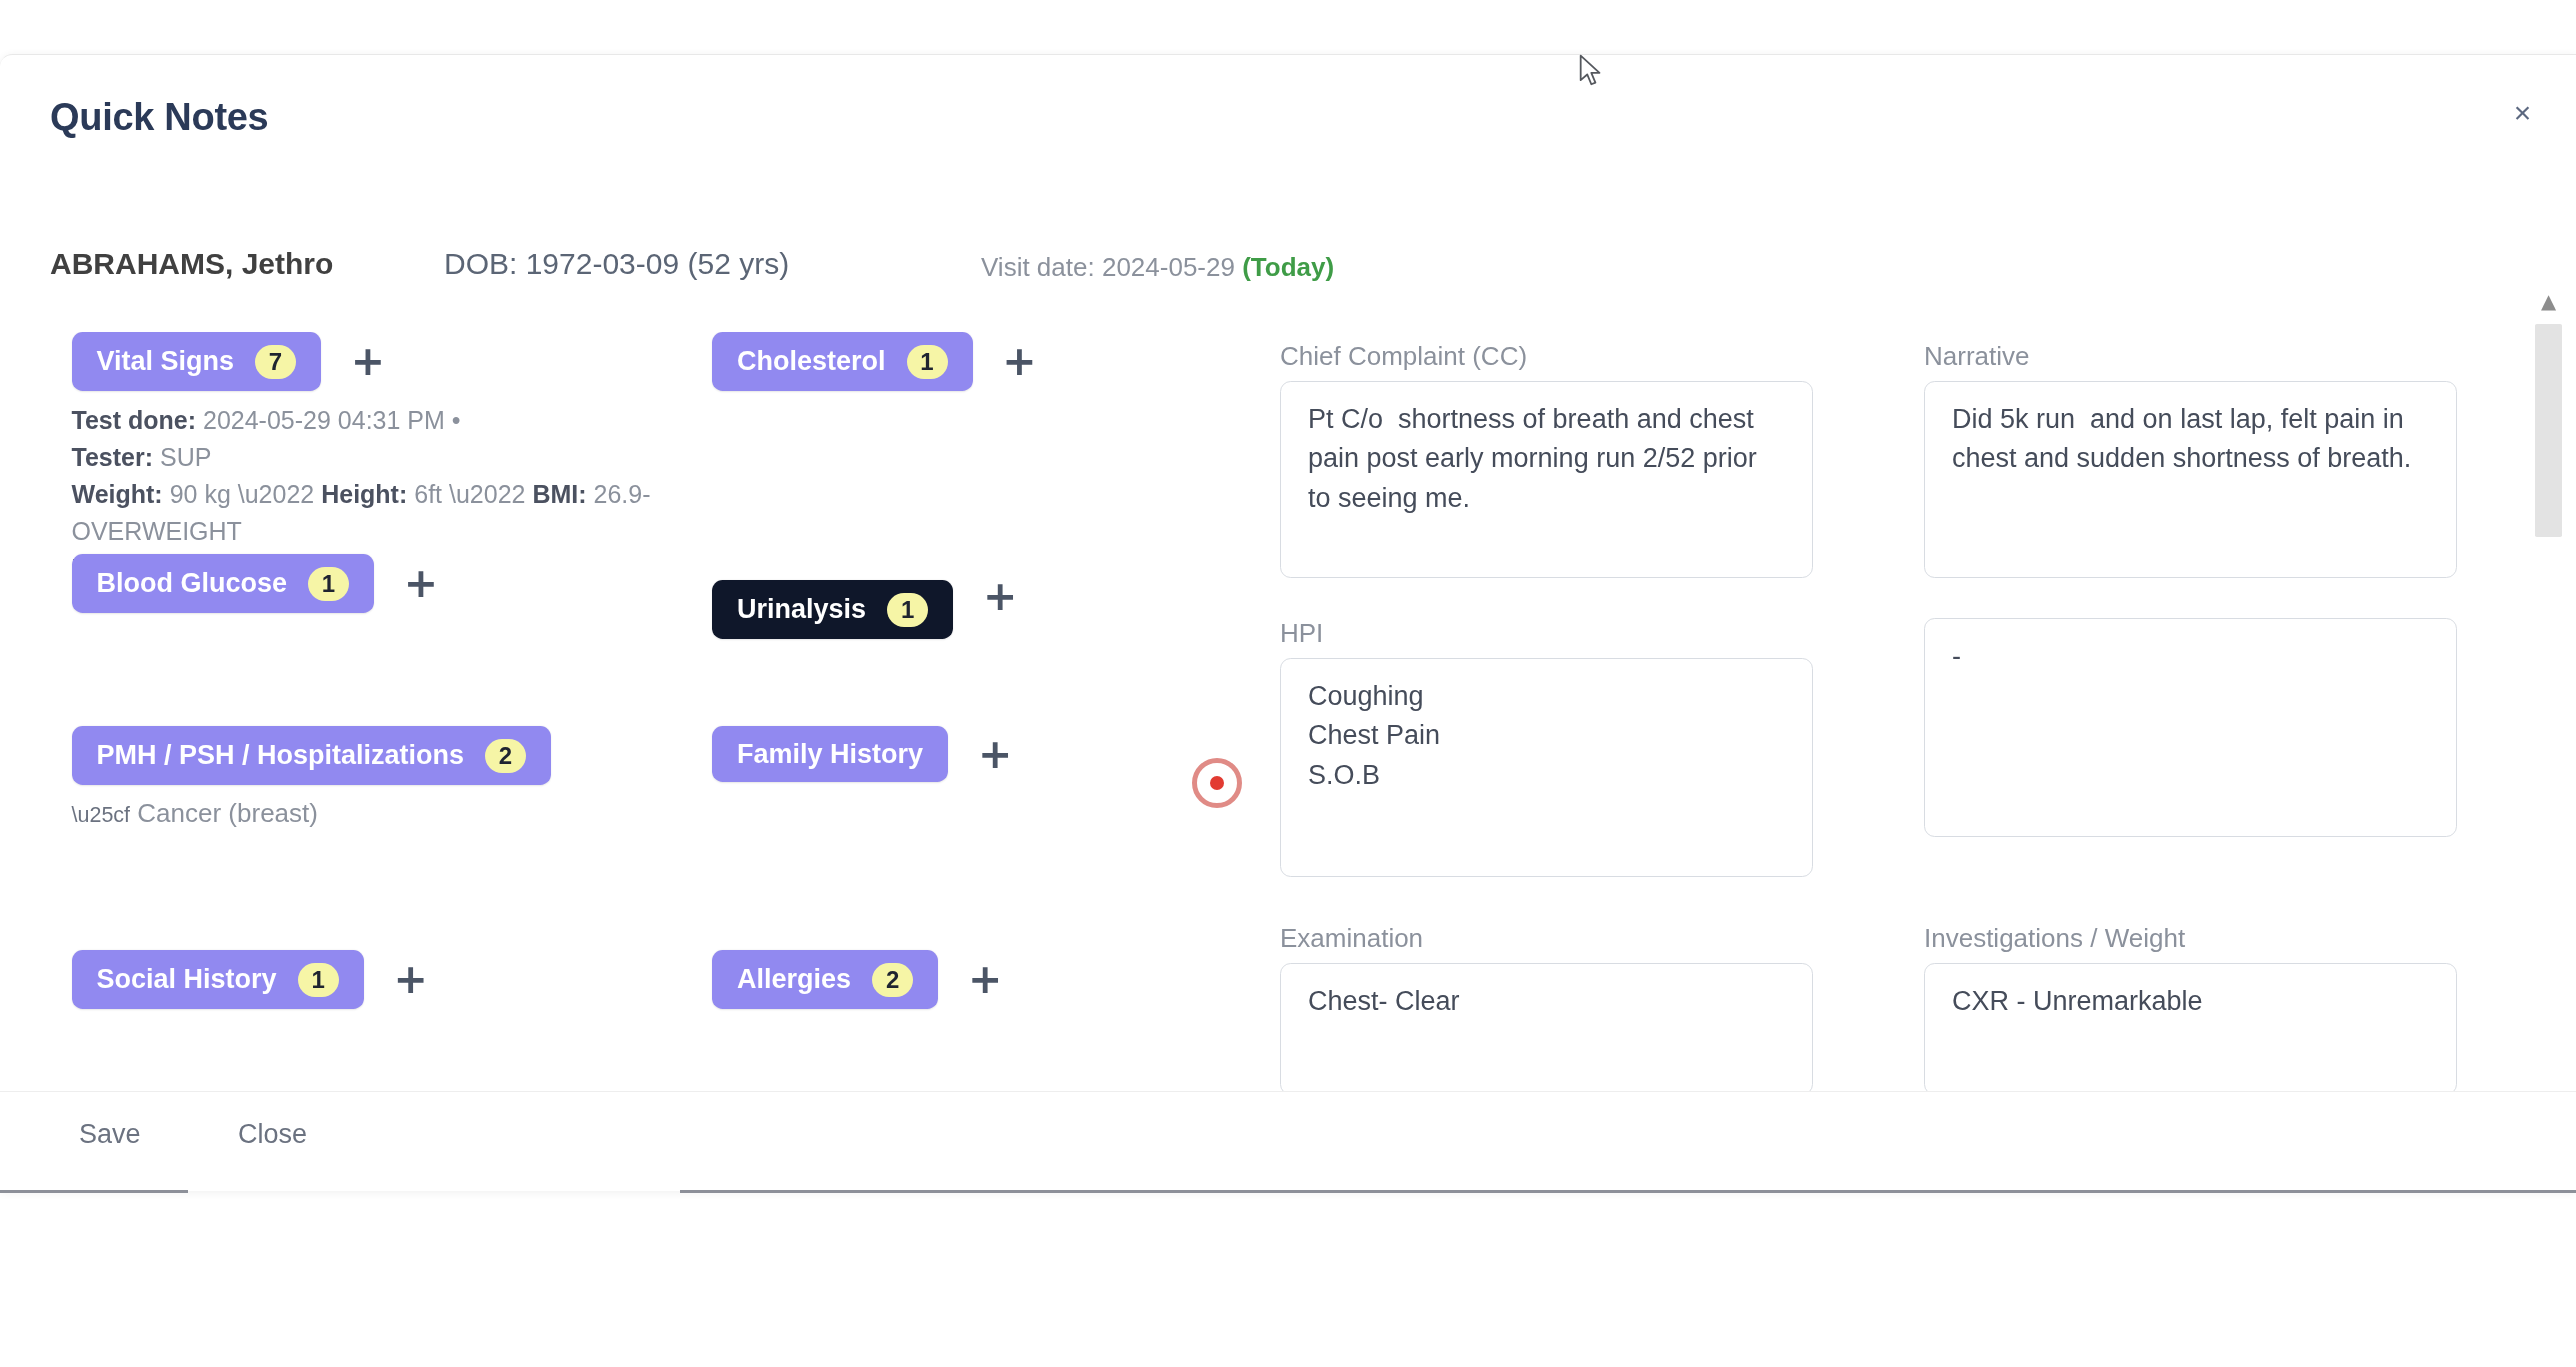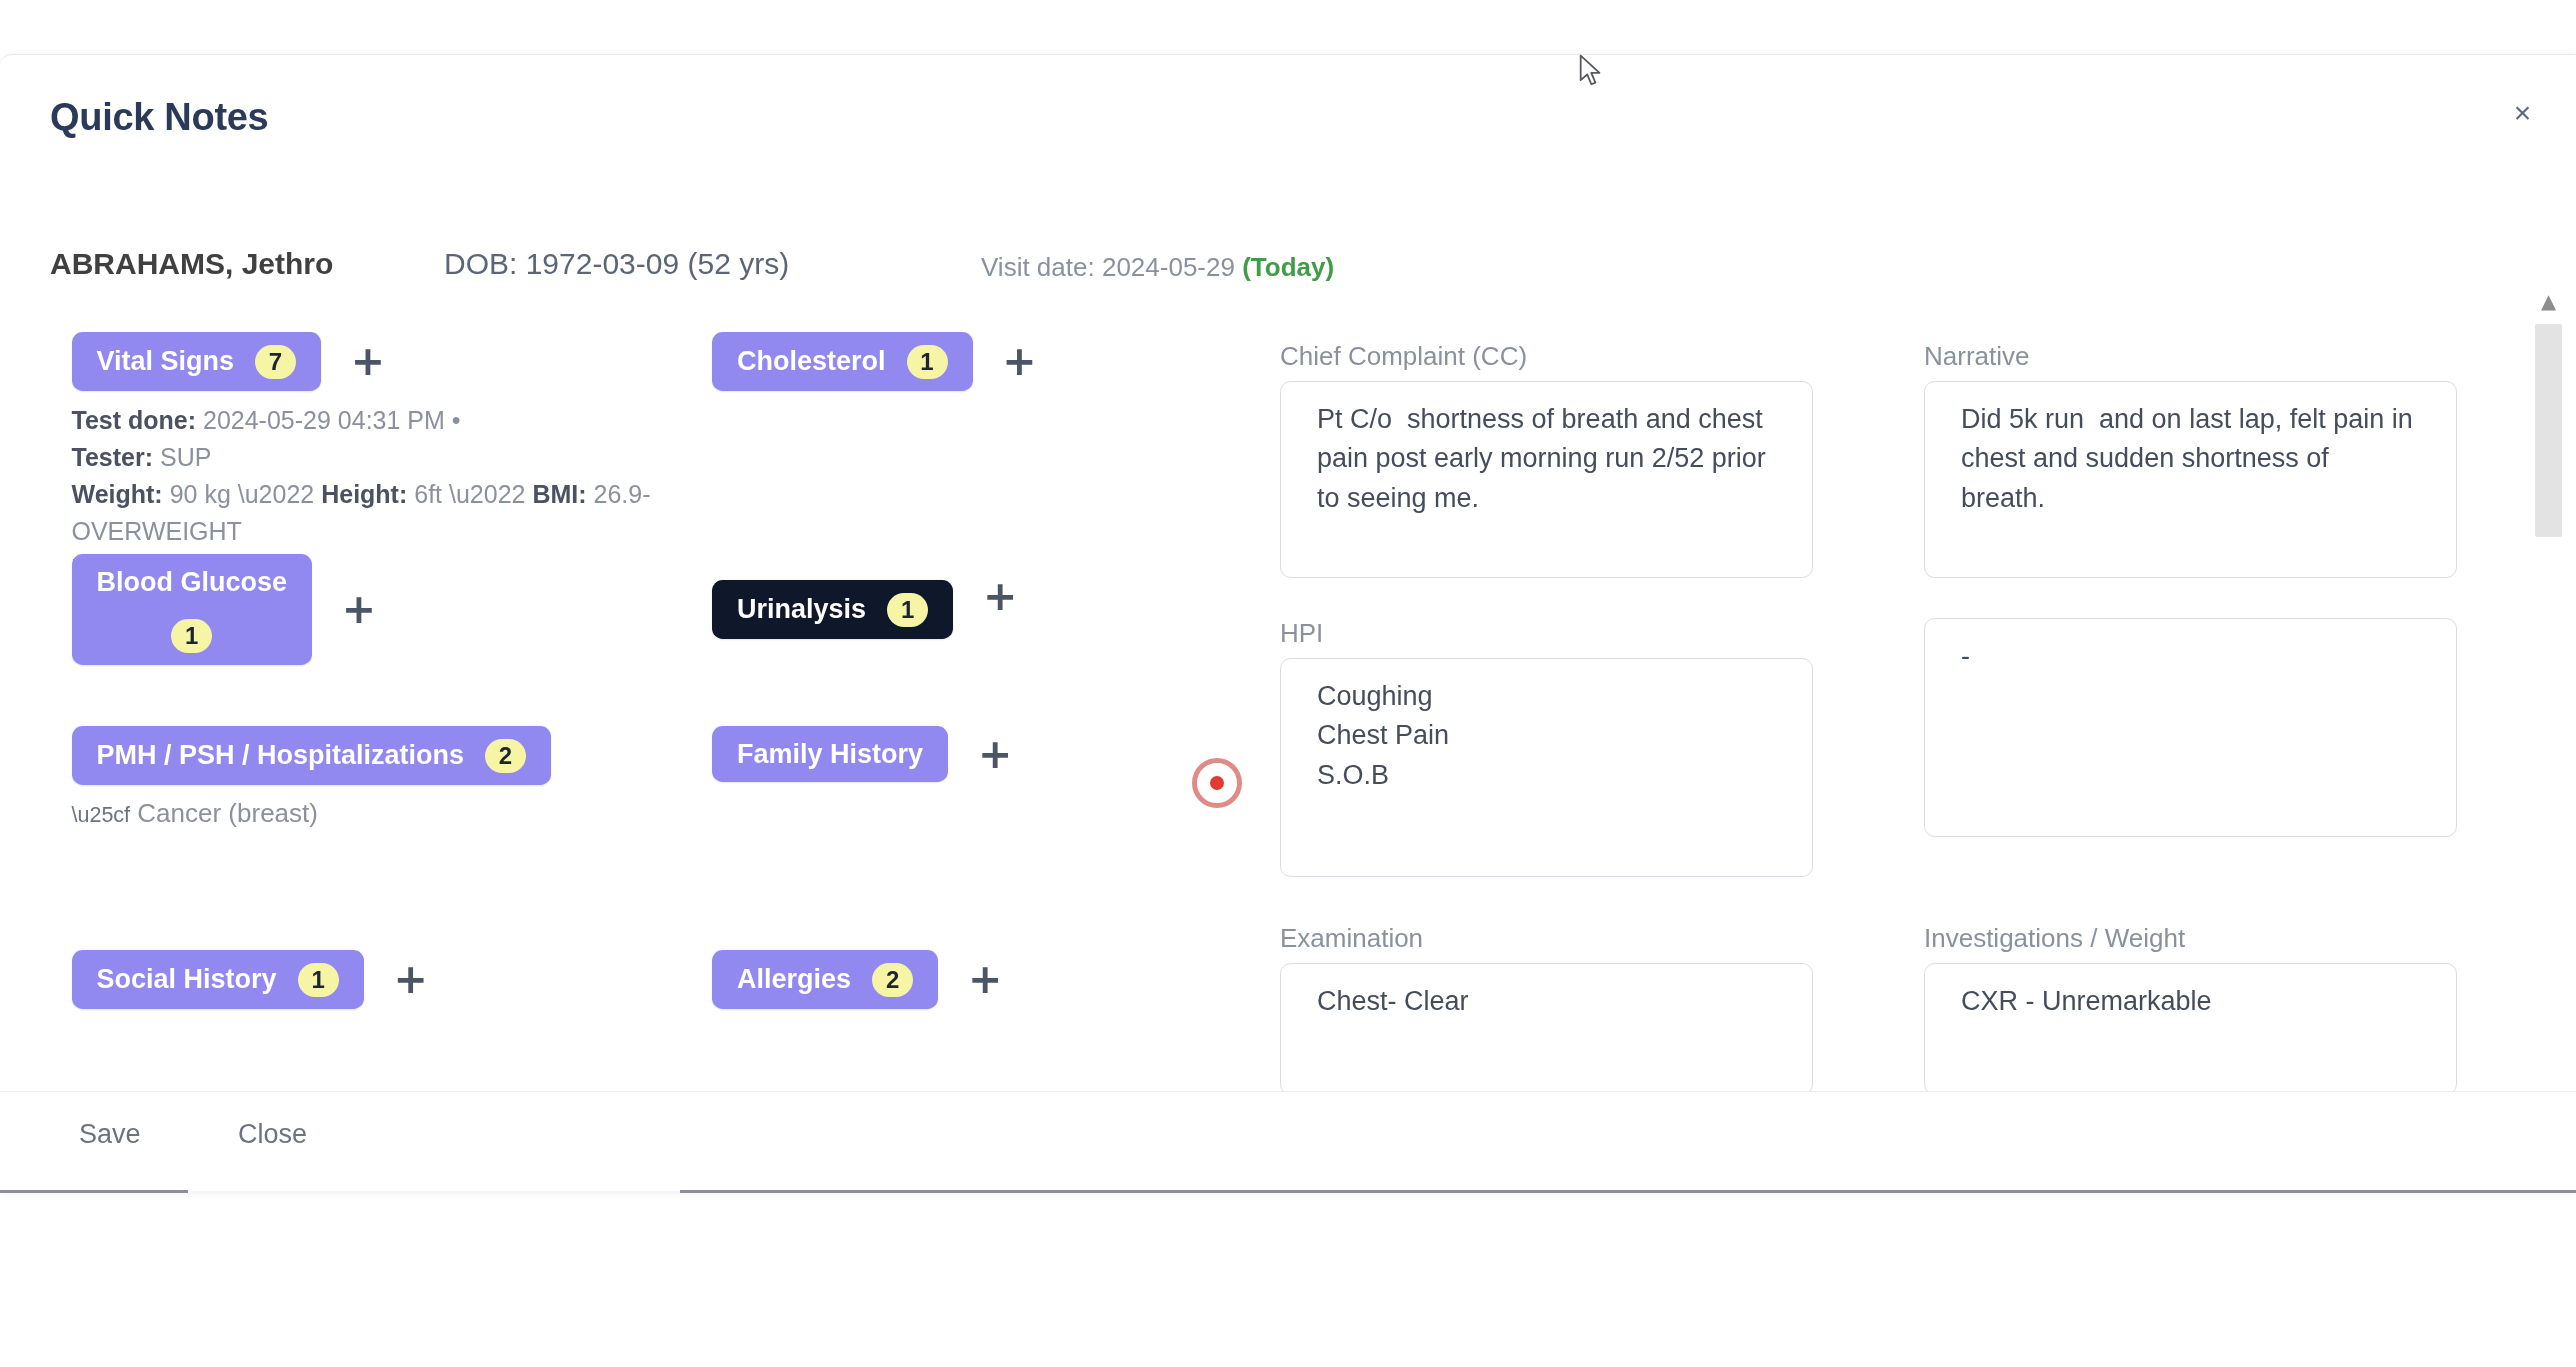--- a/index.html
+++ b/index.html
@@ -128,21 +128,21 @@
   .field { position: absolute; width: 533px; }
   .field-label {
     font-size: 26px; color: #8b919c; font-weight: 400;
     margin-bottom: 9px; display: block; white-space: nowrap;
   }
   .field-box {
     width: 533px;
     border: 1.8px solid #d8dce2;
     border-radius: 10.7px;
     background: #ffffff;
-    padding: 18px 36px;
+    padding: 18px 27px;
     font-size: 27px; line-height: 1.46;
     color: #454c5a;
     white-space: pre-wrap;
     overflow: hidden;
     cursor: text;
   }
   .h-short { height: 197px; }
   .h-tall  { height: 219px; }
   .h-cut   { height: 132px; }
 
@@ -262,21 +262,21 @@
               <span class="badge" style="background: rgb(246, 245, 166);">1</span>
             </div>
             <span class="plus-btn">+</span>
           </div>
         </div>
       </div>
 
       <div class="chip-row" style="top:222px;">
         <div class="chip-col col-a">
           <div class="chip-wrap">
-            <div class="chip" style="background: rgb(145, 137, 240); flex-direction: column;">
+            <div class="chip" style="background: rgb(145, 137, 240);">
               <span>Blood Glucose</span>
               <span class="badge" style="background: rgb(246, 245, 166);">1</span>
             </div>
             <span class="plus-btn">+</span>
           </div>
         </div>
         <div class="chip-col col-b">
           <div class="chip-wrap">
             <div class="chip" style="background: #0f172a; margin-top: 26px;">
               <span>Urinalysis</span>

